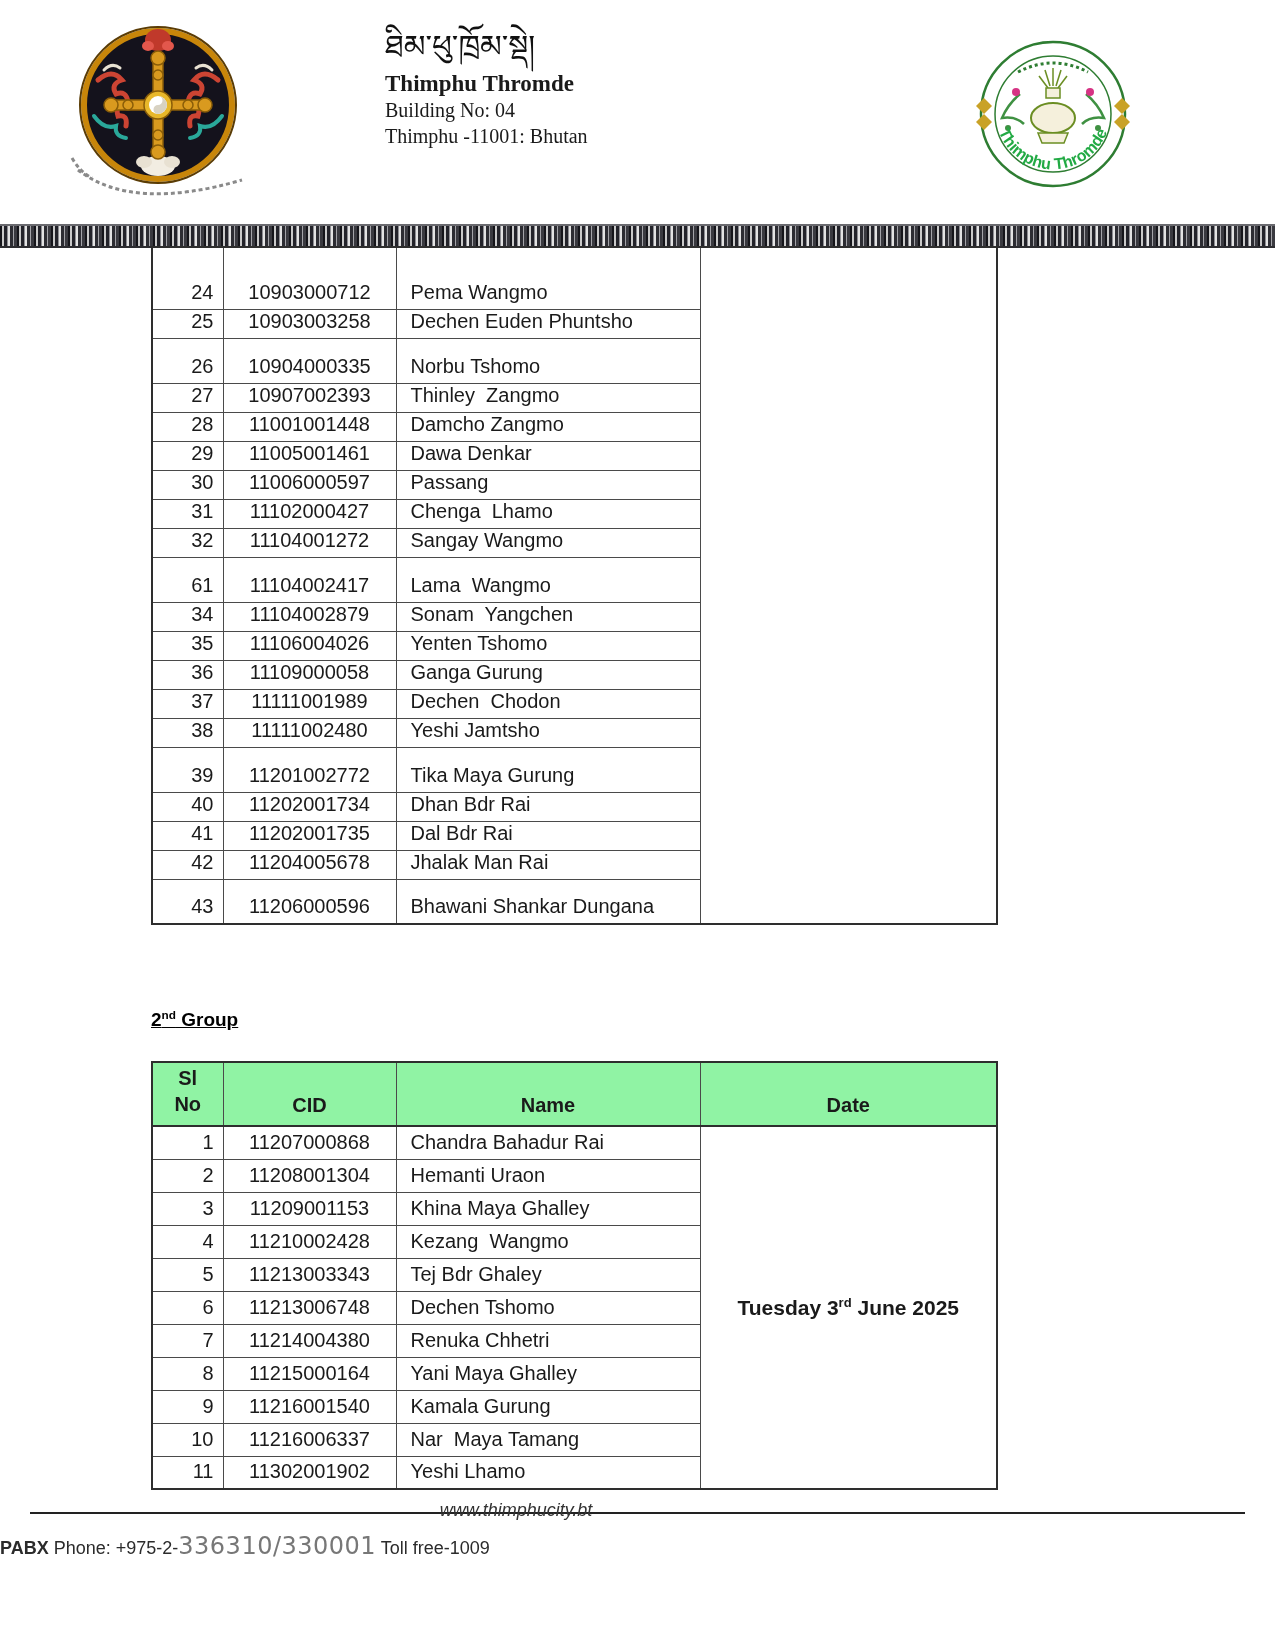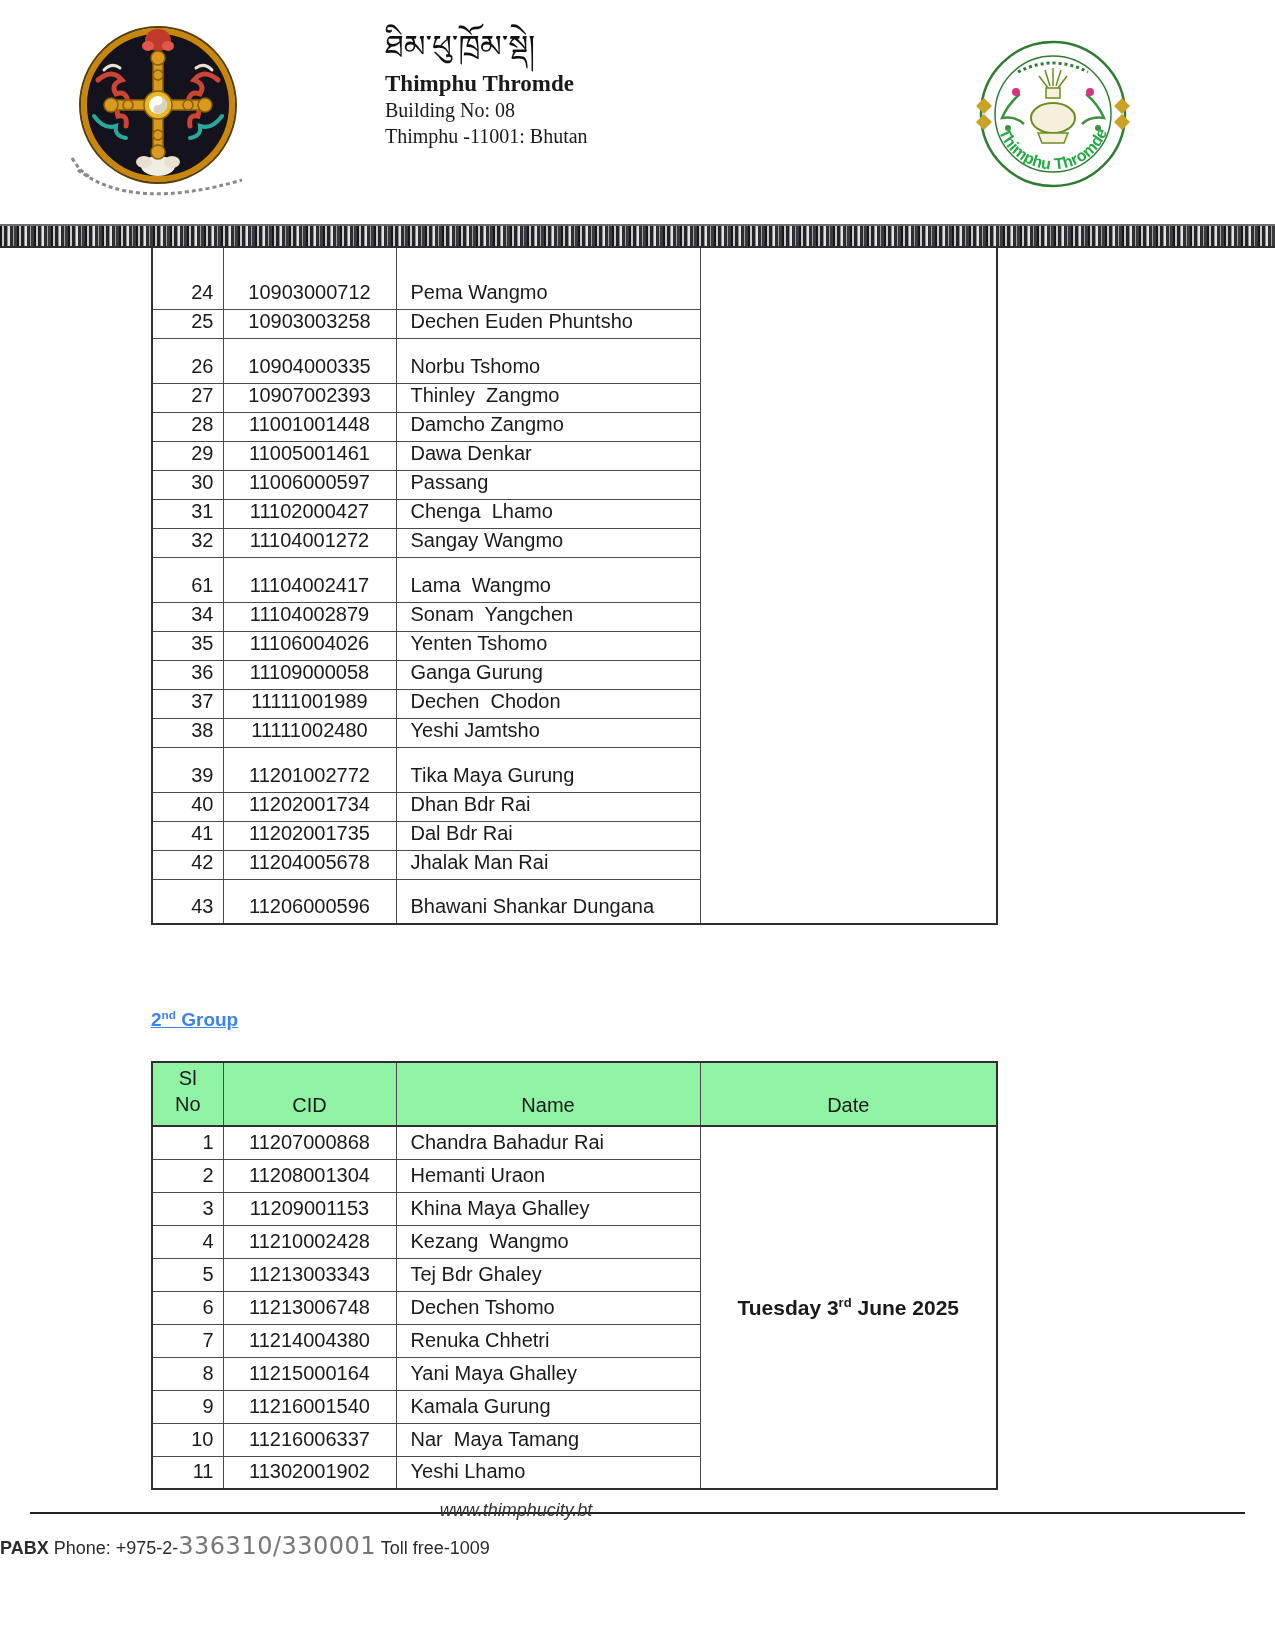--- a/index.html
+++ b/index.html
@@ -29,30 +29,30 @@
 
   .sl-cell{text-align:right;padding:0 9px 5px 0;vertical-align:bottom;}
   .cid-cell{text-align:center;padding:0 0 5px 0;vertical-align:bottom;}
   .name-cell{text-align:left;padding:0 0 5px 14px;vertical-align:bottom;white-space:pre;}
   #t1 tbody tr{height:28px;}
   #t1 tbody tr.first-tall{height:62px;}
   #t1 tbody tr.tall{height:45px;}
   .date-merged{background:#fff;}
 
   #t2 thead tr{height:64px;}
-  #t2 thead th{background:#90F3A4;font-weight:normal;vertical-align:bottom;
+  #t2 thead th{background:#90F3A4;font-weight:bold;vertical-align:bottom;
                padding-bottom:8px;text-align:center;border-bottom:2px solid #2e2e2e;}
   #t2 thead th .two-line{line-height:26px;display:inline-block;}
   #t2 tbody tr{height:33px;}
   .date-cell2{text-align:center;vertical-align:middle;font-weight:bold;font-size:21px;}
   sup{font-size:62%;}
 
   
   .group2-heading{position:absolute;left:151px;top:1008px;font-size:19px;font-weight:bold;
-                  text-decoration:underline;color:#3b82f6;}
+                  text-decoration:underline;color:#000000;}
 
   
   .footer-rule{position:absolute;left:30px;top:1512px;width:1215px;height:2px;background:#222;}
   .footer-line1{position:absolute;left:0;top:1532px;width:1167px;
                 font-size:18px;color:#2b2b2b;}
   .footer-line1 .pabx{font-weight:bold;}
   .footer-line1 .phone-numbers{font-size:24px;color:#777;letter-spacing:0.5px;
                 font-family:"DejaVu Sans",sans-serif;}
   .footer-line2{position:absolute;left:0;top:1500px;width:1032px;text-align:center;
                 font-style:italic;font-size:18px;color:#333;}
@@ -102,21 +102,21 @@
     <circle cx="88" cy="85" r="9" fill="#ffffff"></circle>
     <path d="M88,76 a9,9 0 0 1 0,18 a4.5,4.5 0 0 1 0,-9 a4.5,4.5 0 0 0 0,-9" fill="#d8d2c2"></path>
 
     <path d="M8,150 Q62,192 172,160" fill="none" stroke="#8a8a8a" stroke-width="3" stroke-dasharray="4 3"></path>
     <path d="M2,138 Q10,152 22,158" fill="none" stroke="#8a8a8a" stroke-width="3" stroke-dasharray="4 3"></path>
   </svg>
 
   <div class="head-center">
     <div class="tibetan-title">ཐིམ་ཕུ་ཁྲོམ་སྡེ།</div>
     <div class="org-name">Thimphu Thromde</div>
-    <div class="addr">Building No: 08</div>
+    <div class="addr">Building No: 04</div>
     <div class="addr">Thimphu -11001: Bhutan</div>
   </div>
 
   <svg class="logo" viewBox="0 0 185 180">
     <circle cx="93" cy="84" r="72" fill="#ffffff" stroke="#2e7d32" stroke-width="2.5"></circle>
     <circle cx="93" cy="84" r="58" fill="none" stroke="#2e7d32" stroke-width="1.5"></circle>
 
     <g fill="#c9a227">
       <path d="M16,76 l8,-8 8,8 -8,8z"></path>
         <path d="M16,92 l8,-8 8,8 -8,8z"></path>

